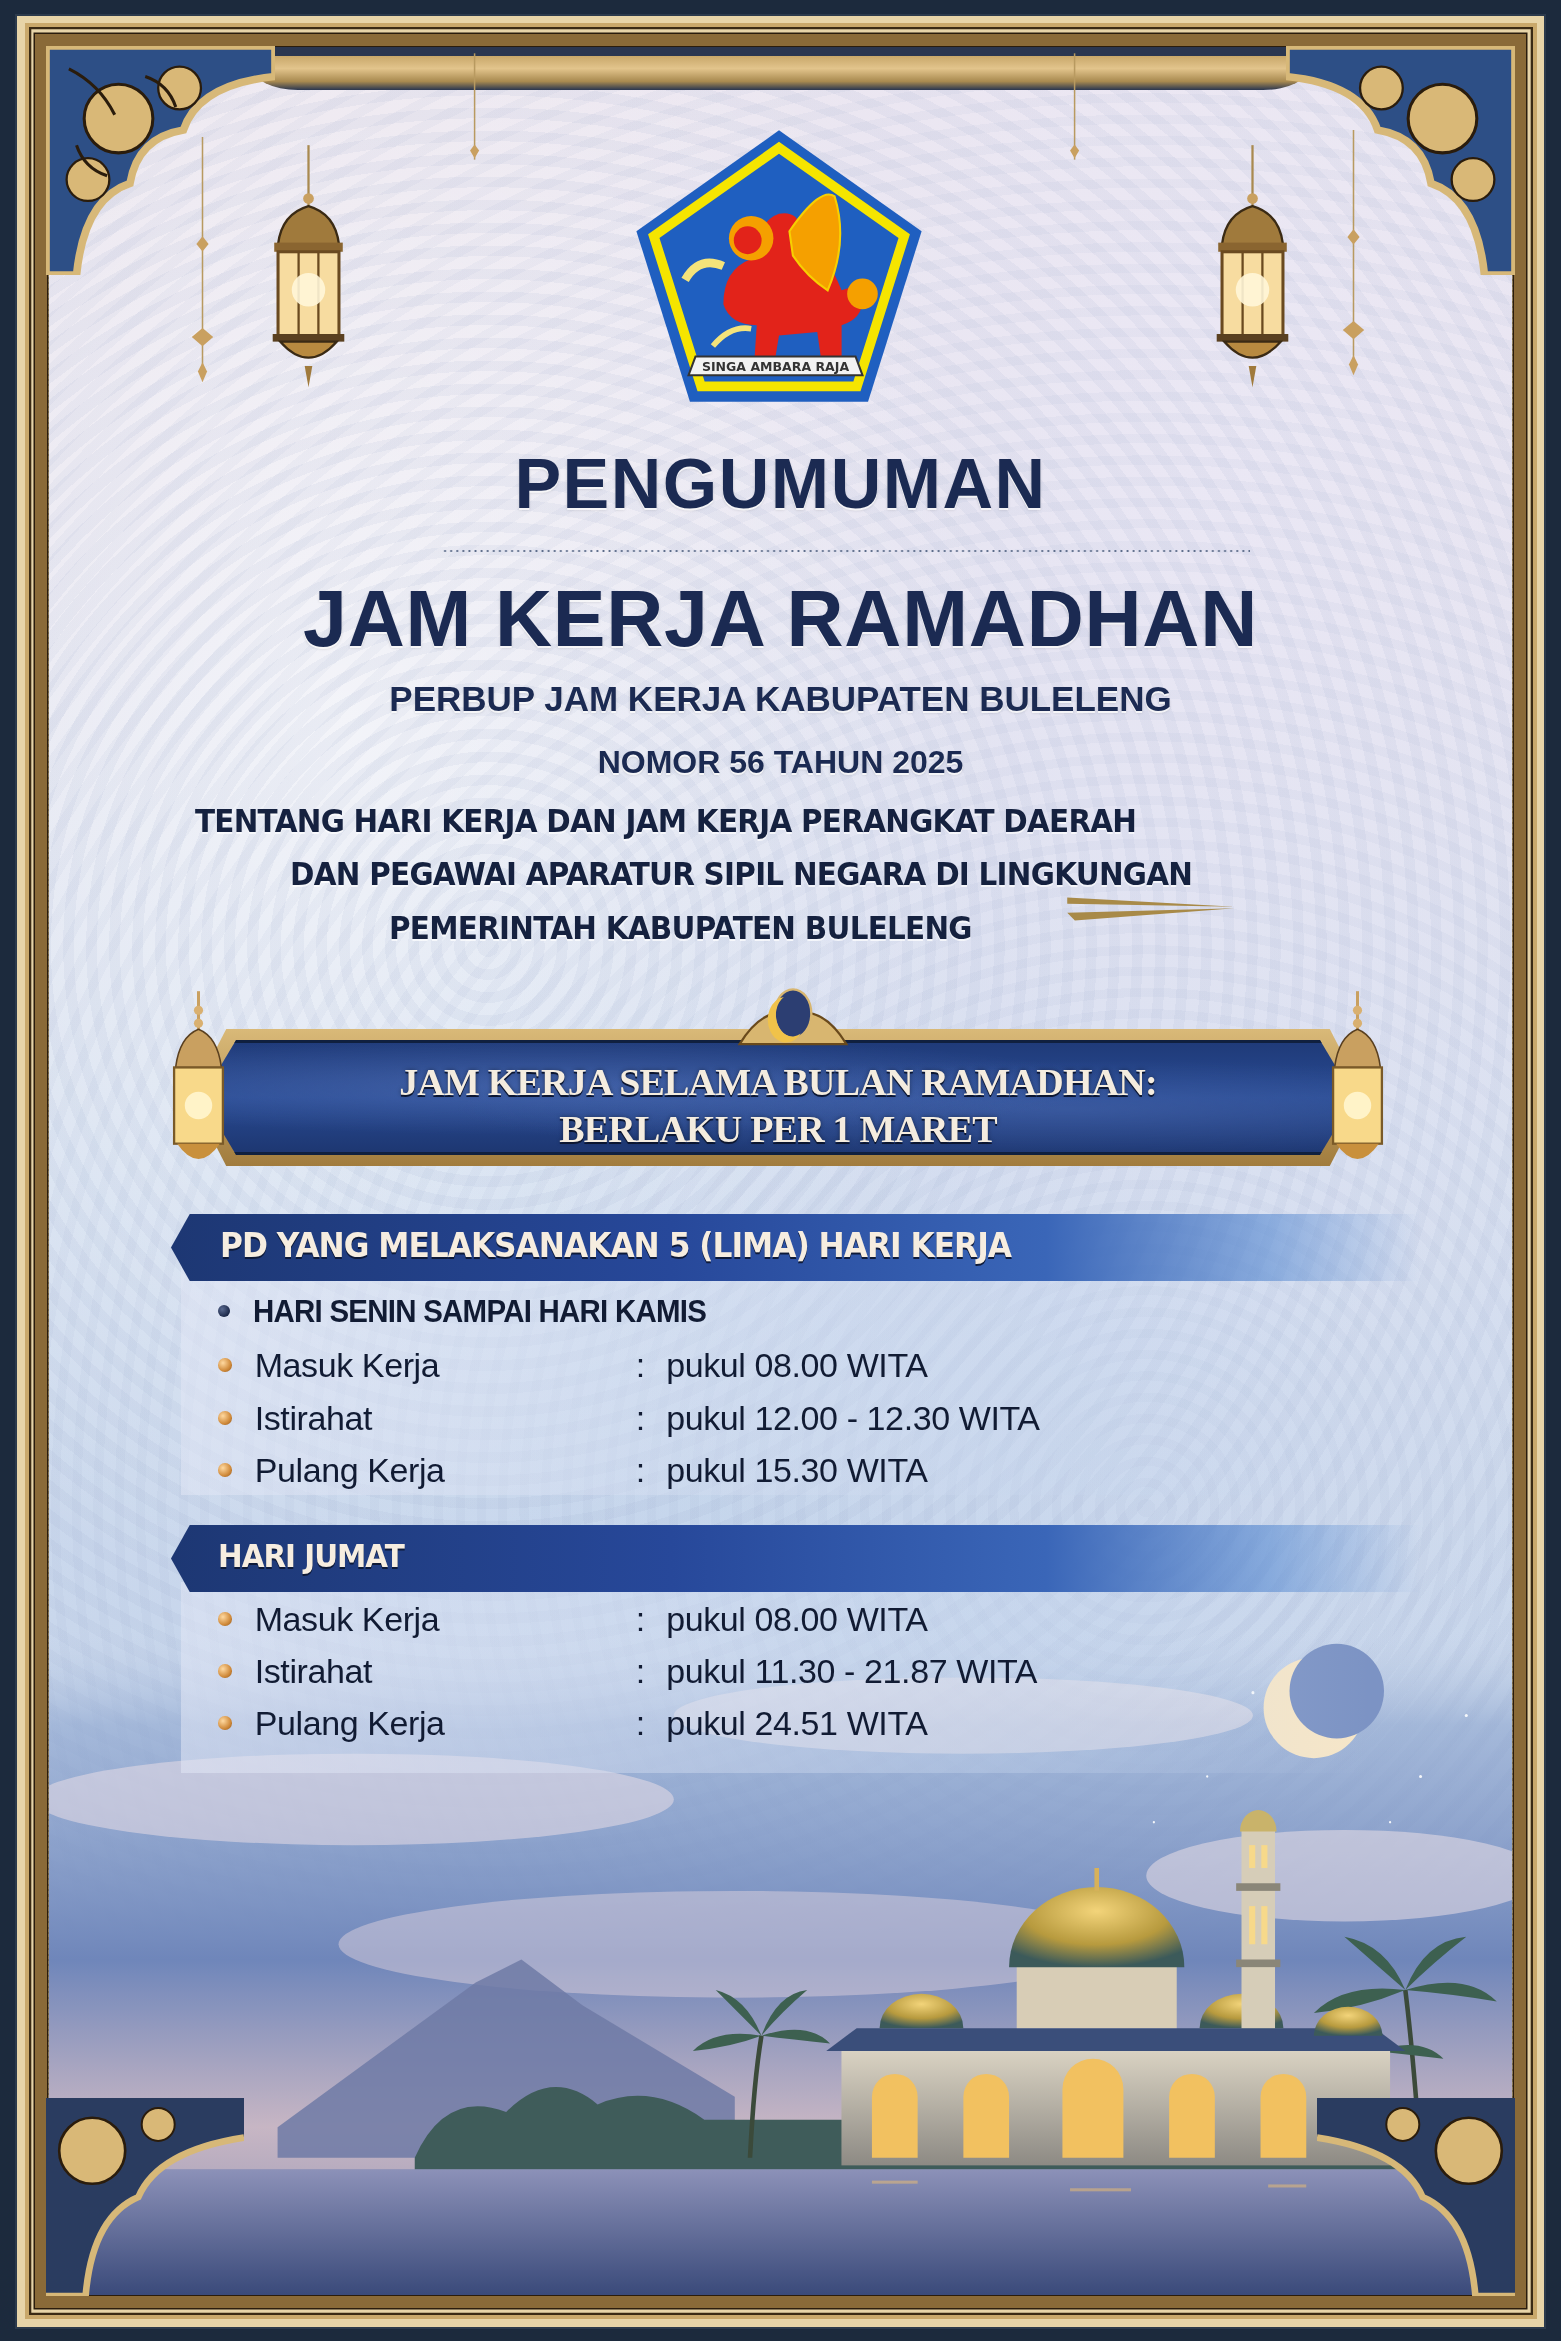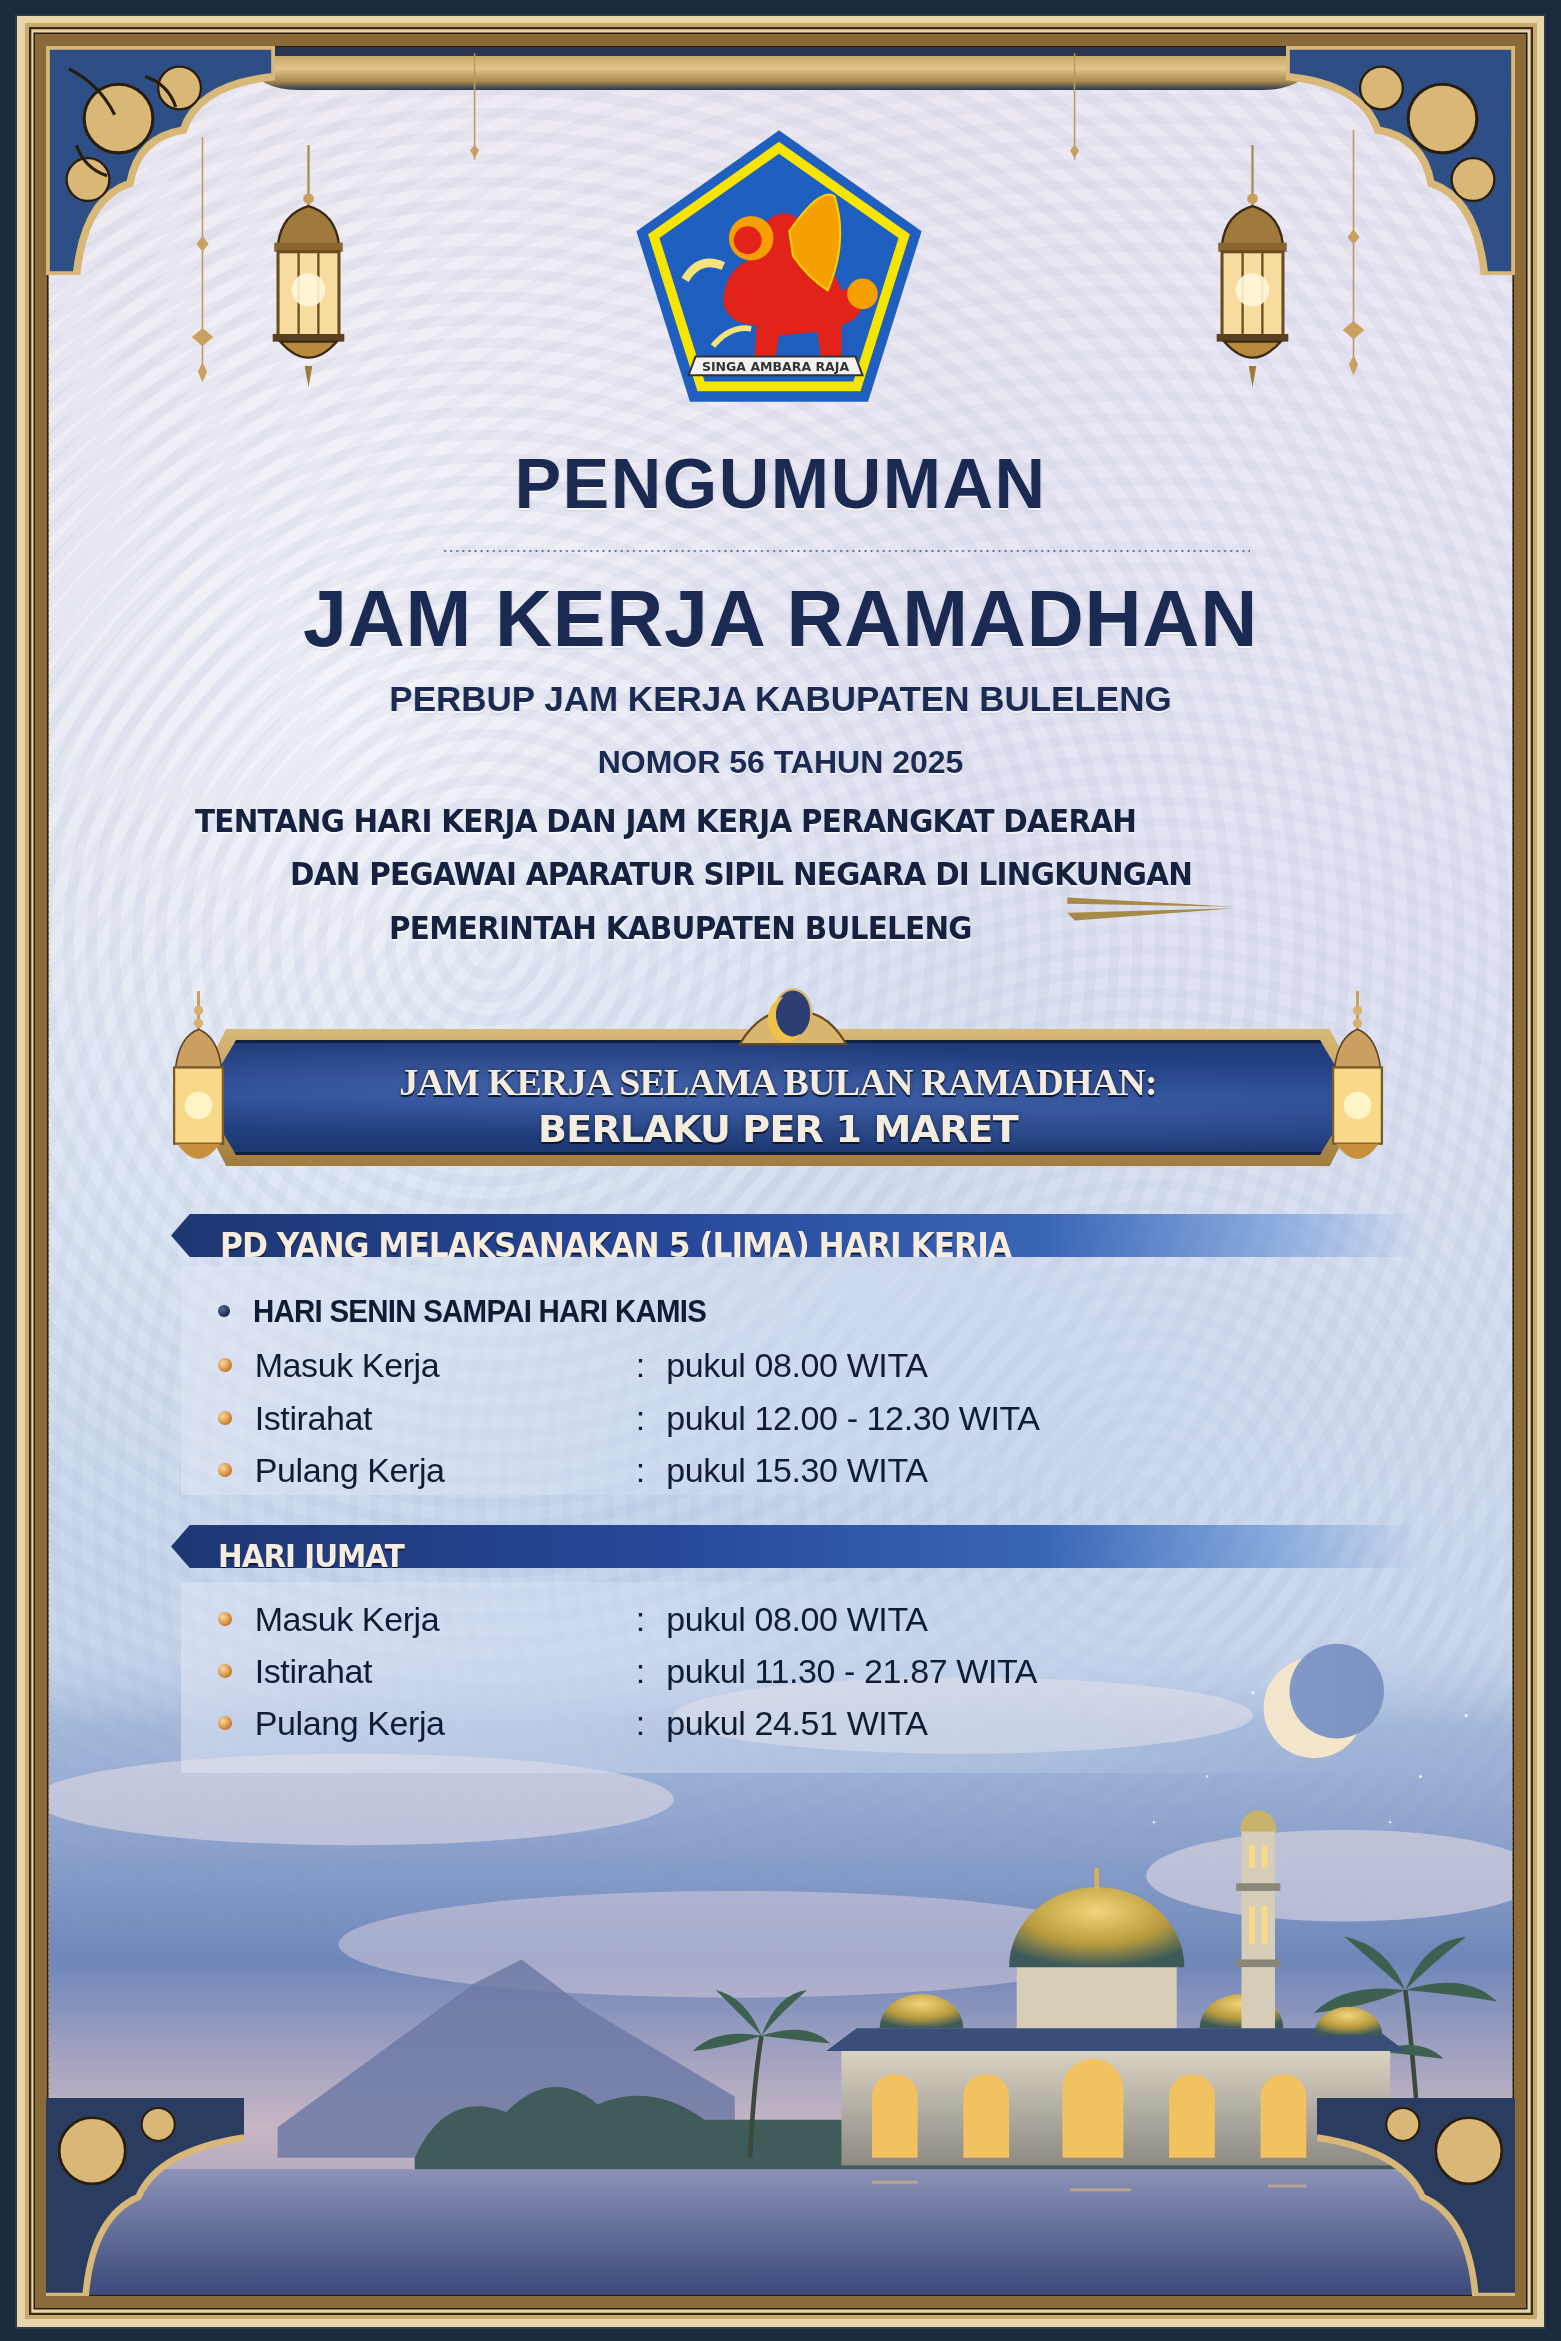--- a/index.html
+++ b/index.html
@@ -112,21 +112,21 @@
   }
   .banner-text.t1 { top: 34px; }
   .banner-text.t2 { top: 82px; }
 
   
   .section-panel {
     position: absolute; left: 181px; width: 1189px; z-index: 5;
     background: linear-gradient(90deg, rgba(225,230,245,.55), rgba(200,215,238,.35) 70%, rgba(200,215,238,0));
   }
   .ribbon {
-    position: absolute; left: 171px; width: 1250px; height: 43px; z-index: 6;
+    position: absolute; left: 171px; width: 1250px; height: 67px; z-index: 6;
     background: linear-gradient(90deg, #1d3773 0%, #27489a 40%, #3a66b8 70%, rgba(90,140,210,.6) 88%, rgba(150,185,230,0) 100%);
     clip-path: polygon(1.5% 0, 100% 0, 100% 100%, 1.5% 100%, 0 50%);
   }
   .ribbon-label {
     position: absolute; left: 49px; top: 10.7px; color: #f6ede0; font-weight: bold;
     font-family: "DejaVu Sans", sans-serif; font-size: 34px; letter-spacing: -1.1px;
     text-shadow: 0 2.3px 0 #0e1a38;
     transform: scaleX(0.92); transform-origin: left;
   }
   .ribbon.r2 .ribbon-label { font-size: 32px; left: 47px; top: 12.2px; }
@@ -395,21 +395,21 @@
   <div class="banner-crest">
     <svg viewBox="0 0 160 90" width="122" height="69">
       <path d="M10 80 Q40 30 80 40 Q120 30 150 80 Z" fill="#d8b670" stroke="#6a4a1c" stroke-width="3"></path>
       <ellipse cx="80" cy="40" rx="24" ry="32" fill="#2c3e72" stroke="#d8b670" stroke-width="3"></ellipse>
       <path d="M68 18 a24 30 0 1 0 22 48 a20 26 0 1 1 -22 -48 z" fill="#f0c24a"></path>
     </svg>
   </div>
   <div class="banner" style="left:61px;top:46px;">
     <div class="banner-inner">
       <div class="banner-text t1" style="top:20px;font-family:Liberation Serif, serif;">JAM KERJA SELAMA BULAN RAMADHAN:</div>
-      <div class="banner-text t2" style="top:67px;">BERLAKU PER 1 MARET</div>
+      <div class="banner-text t2" style="top:67px;font-family:Liberation Serif, serif;">BERLAKU PER 1 MARET</div>
     </div>
   </div>
 
   <div class="lantern" style="left:38px;top:7.6px;width:61px;height:191px;">
     <svg viewBox="0 0 80 250">
       <line x1="40" y1="0" x2="40" y2="50" stroke="#c9a060" stroke-width="4"></line>
       <circle cx="40" cy="25" r="6" fill="#d9b070"></circle>
         <circle cx="40" cy="42" r="6" fill="#d9b070"></circle>
       <path d="M10 100 Q15 60 40 50 Q65 60 70 100 Z" fill="#c9a060" stroke="#5a4020" stroke-width="2"></path>
       <rect x="8" y="100" width="64" height="100" fill="#f8d98a" stroke="#7a5a28" stroke-width="3"></rect>

